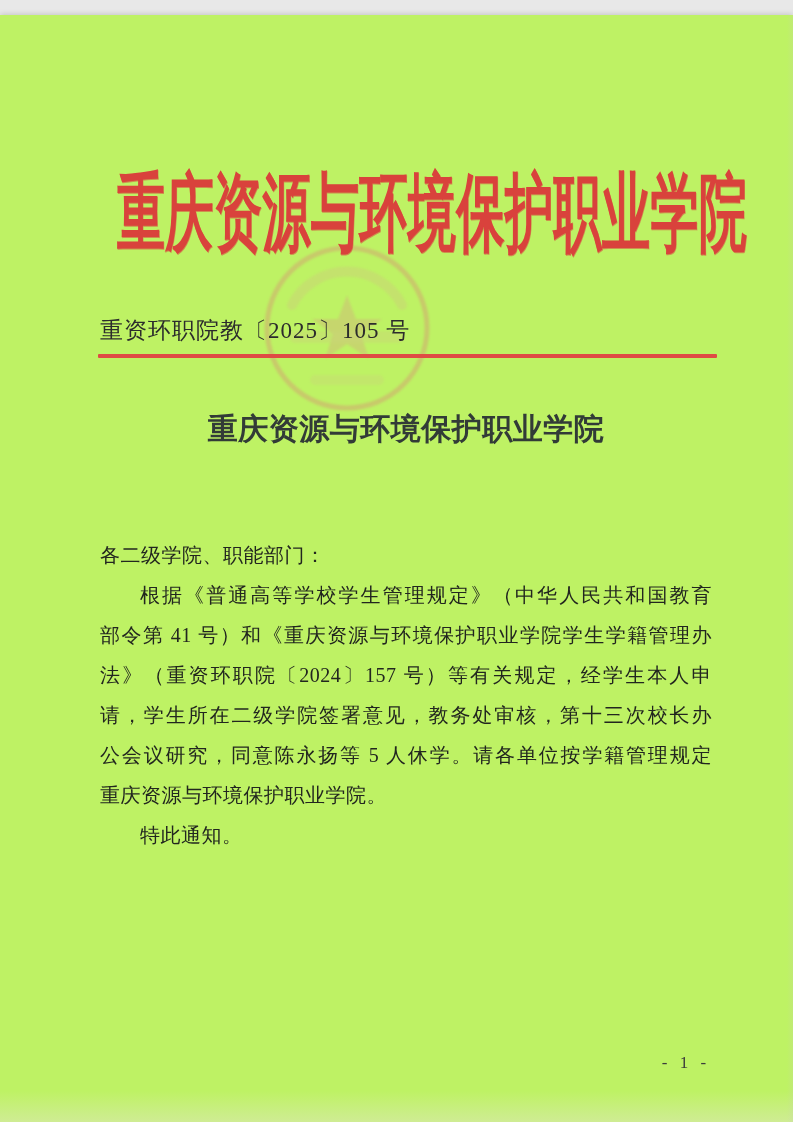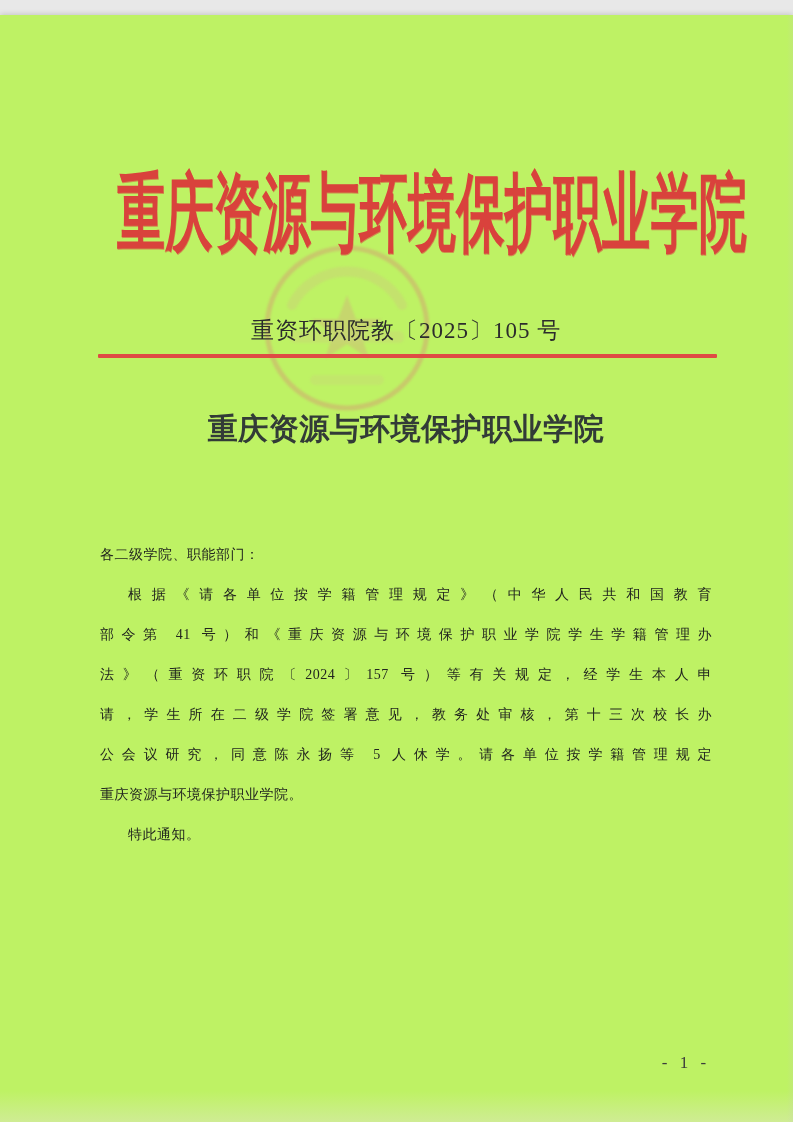--- a/index.html
+++ b/index.html
@@ -32,21 +32,21 @@
     transform: scaleY(1.78);
     transform-origin: top center;
     letter-spacing: 0px;
     text-shadow: 0.5px 0.5px 0 rgba(217,66,60,0.55);
   }
   .doc-number {
     position: absolute;
     left: 100px;
     top: 300px;
     width: 612px;
-    text-align: center;
+    text-align: left;
     font-size: 23px;
     color: #2c2c2c;
     letter-spacing: 1px;
   }
   .red-divider {
     position: absolute;
     left: 98px;
     top: 339px;
     width: 619px;
     height: 4px;
@@ -76,21 +76,21 @@
     line-height: 43px;
     color: #323b37;
     letter-spacing: 0.5px;
   }
   
   .body-text {
     position: absolute;
     left: 100px;
     top: 520px;
     width: 612px;
-    font-size: 14px;
+    font-size: 20px;
     color: #22261f;
     letter-spacing: 0.5px;
   }
   .line {
     height: 40px;
     line-height: 40px;
     white-space: nowrap;
   }
   .line.fill {
     white-space: normal;
@@ -147,21 +147,21 @@
   <div class="doc-number">重资环职院教〔2025〕105 号</div>
 
   <div class="red-divider"></div>
 
   <div class="notice-title">
     <div>重庆资源与环境保护职业学院</div>
   </div>
 
   <div class="body-text">
     <div class="line">各二级学院、职能部门：</div>
-    <div class="line fill indent">根据《请各单位按学籍管理规定》（中华人民共和国教育</div>
+    <div class="line fill indent">根据《普通高等学校学生管理规定》（中华人民共和国教育</div>
     <div class="line fill">部令第 41 号）和《重庆资源与环境保护职业学院学生学籍管理办</div>
     <div class="line fill">法》（重资环职院〔2024〕157 号）等有关规定，经学生本人申</div>
     <div class="line fill">请，学生所在二级学院签署意见，教务处审核，第十三次校长办</div>
     <div class="line fill">公会议研究，同意陈永扬等 5 人休学。请各单位按学籍管理规定</div>
     <div class="line">重庆资源与环境保护职业学院。</div>
     <div class="line indent">特此通知。</div>
     <div class="spacer"></div>
   </div>
 
   <div class="page-number">- 1 -</div>

